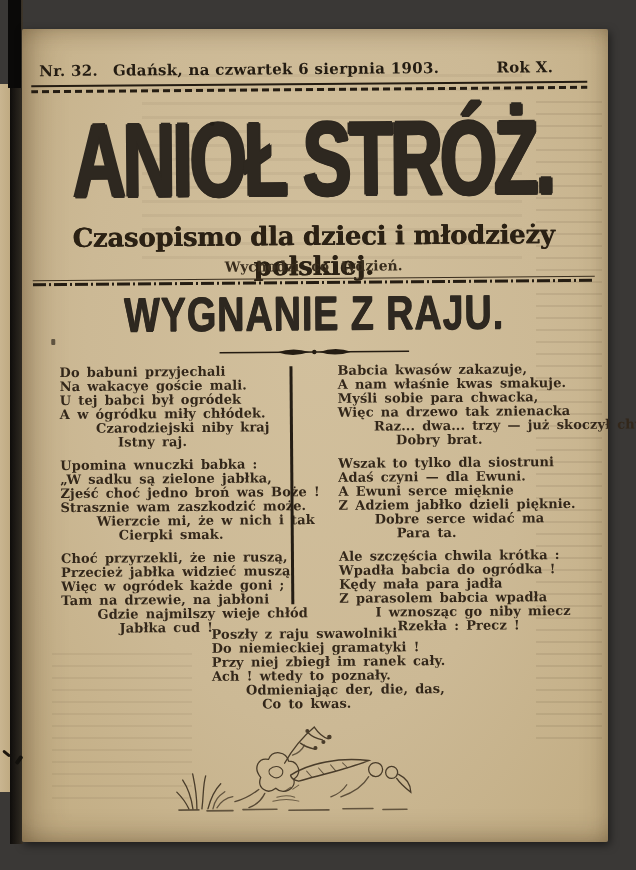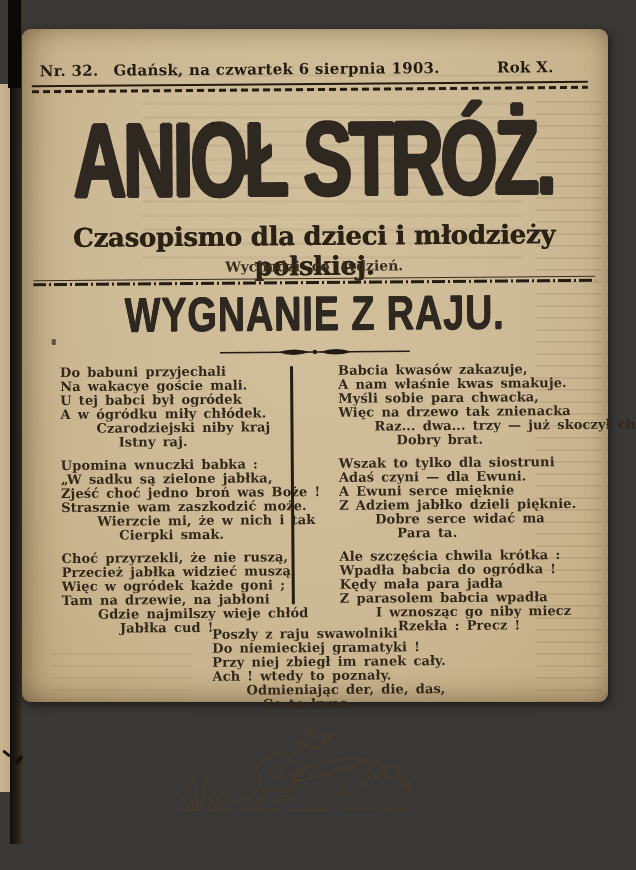--- a/index.html
+++ b/index.html
@@ -6,25 +6,25 @@
   .stage{position:relative;width:636px;height:870px;background:#3a3836;overflow:hidden;
          font-family:"DejaVu Serif",serif;}
   
   .page-edge{position:absolute;left:0;top:84px;width:12px;height:708px;
              background:linear-gradient(90deg,#c9b590,#bda87f);}
   
   .binding{position:absolute;left:10px;top:0;width:13px;height:844px;
            background:linear-gradient(90deg,#0e0c0a,#2a251e 70%,#40382c);}
   .binding-tab{position:absolute;left:8px;top:0;width:13px;height:88px;background:#0a0908;}
   
-  .page{position:absolute;left:22px;top:29px;width:586px;height:673px;
+  .page{position:absolute;left:22px;top:29px;width:586px;height:813px;
         background:
           radial-gradient(ellipse at 50% 38%, #d2c09d 0%, #ccb995 55%, #c3ae85 92%),
           #ccb995;
-        border-radius:9px;
+        border-radius:2px;
         box-shadow: inset 22px 0 38px -18px rgba(70,48,22,.45),
                     inset -14px 0 30px -18px rgba(70,48,22,.35),
                     inset 0 -16px 30px -16px rgba(70,48,22,.35),
                     inset 0 10px 24px -14px rgba(70,48,22,.30),
                     2px 3px 8px rgba(0,0,0,.5);}
   
   .bleed{position:absolute;opacity:.10;filter:blur(.6px);pointer-events:none;}
   .bleed.b1{right:6px;top:70px;width:66px;height:640px;
     background:repeating-linear-gradient(0deg,#54422c 0 2px,transparent 2px 12px);}
   .bleed.b2{left:120px;top:40px;width:380px;height:190px;opacity:.06;

